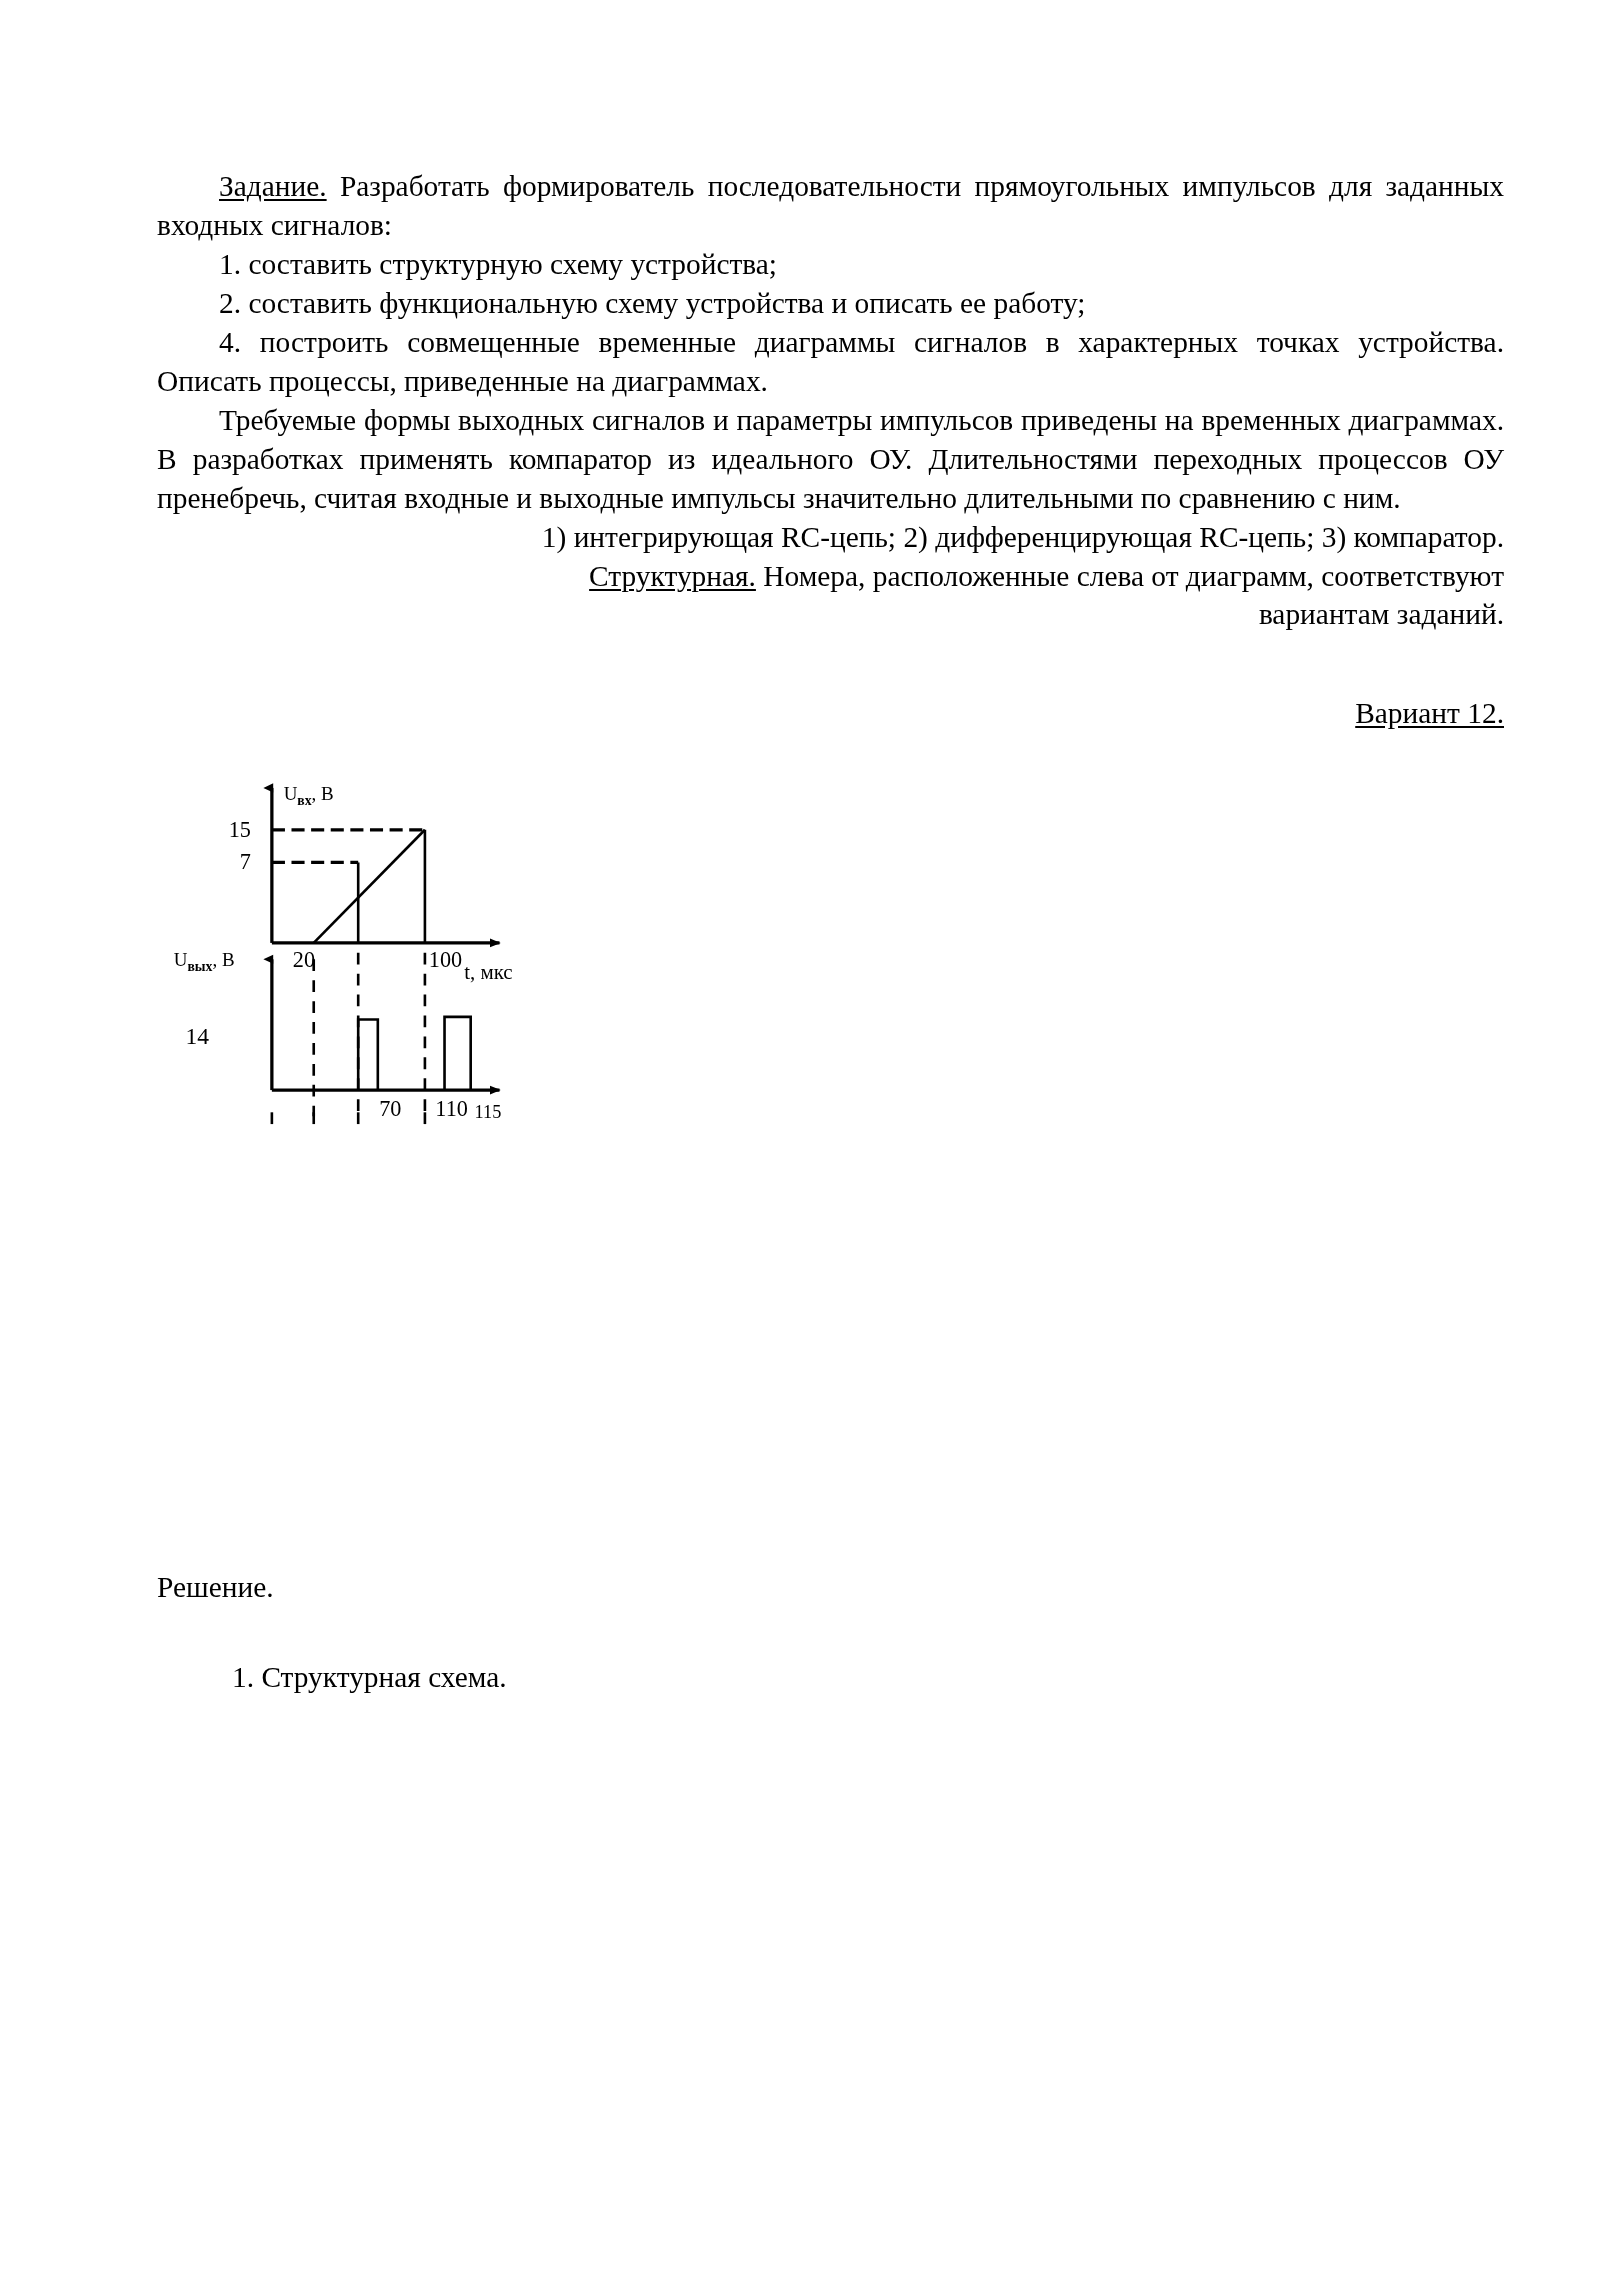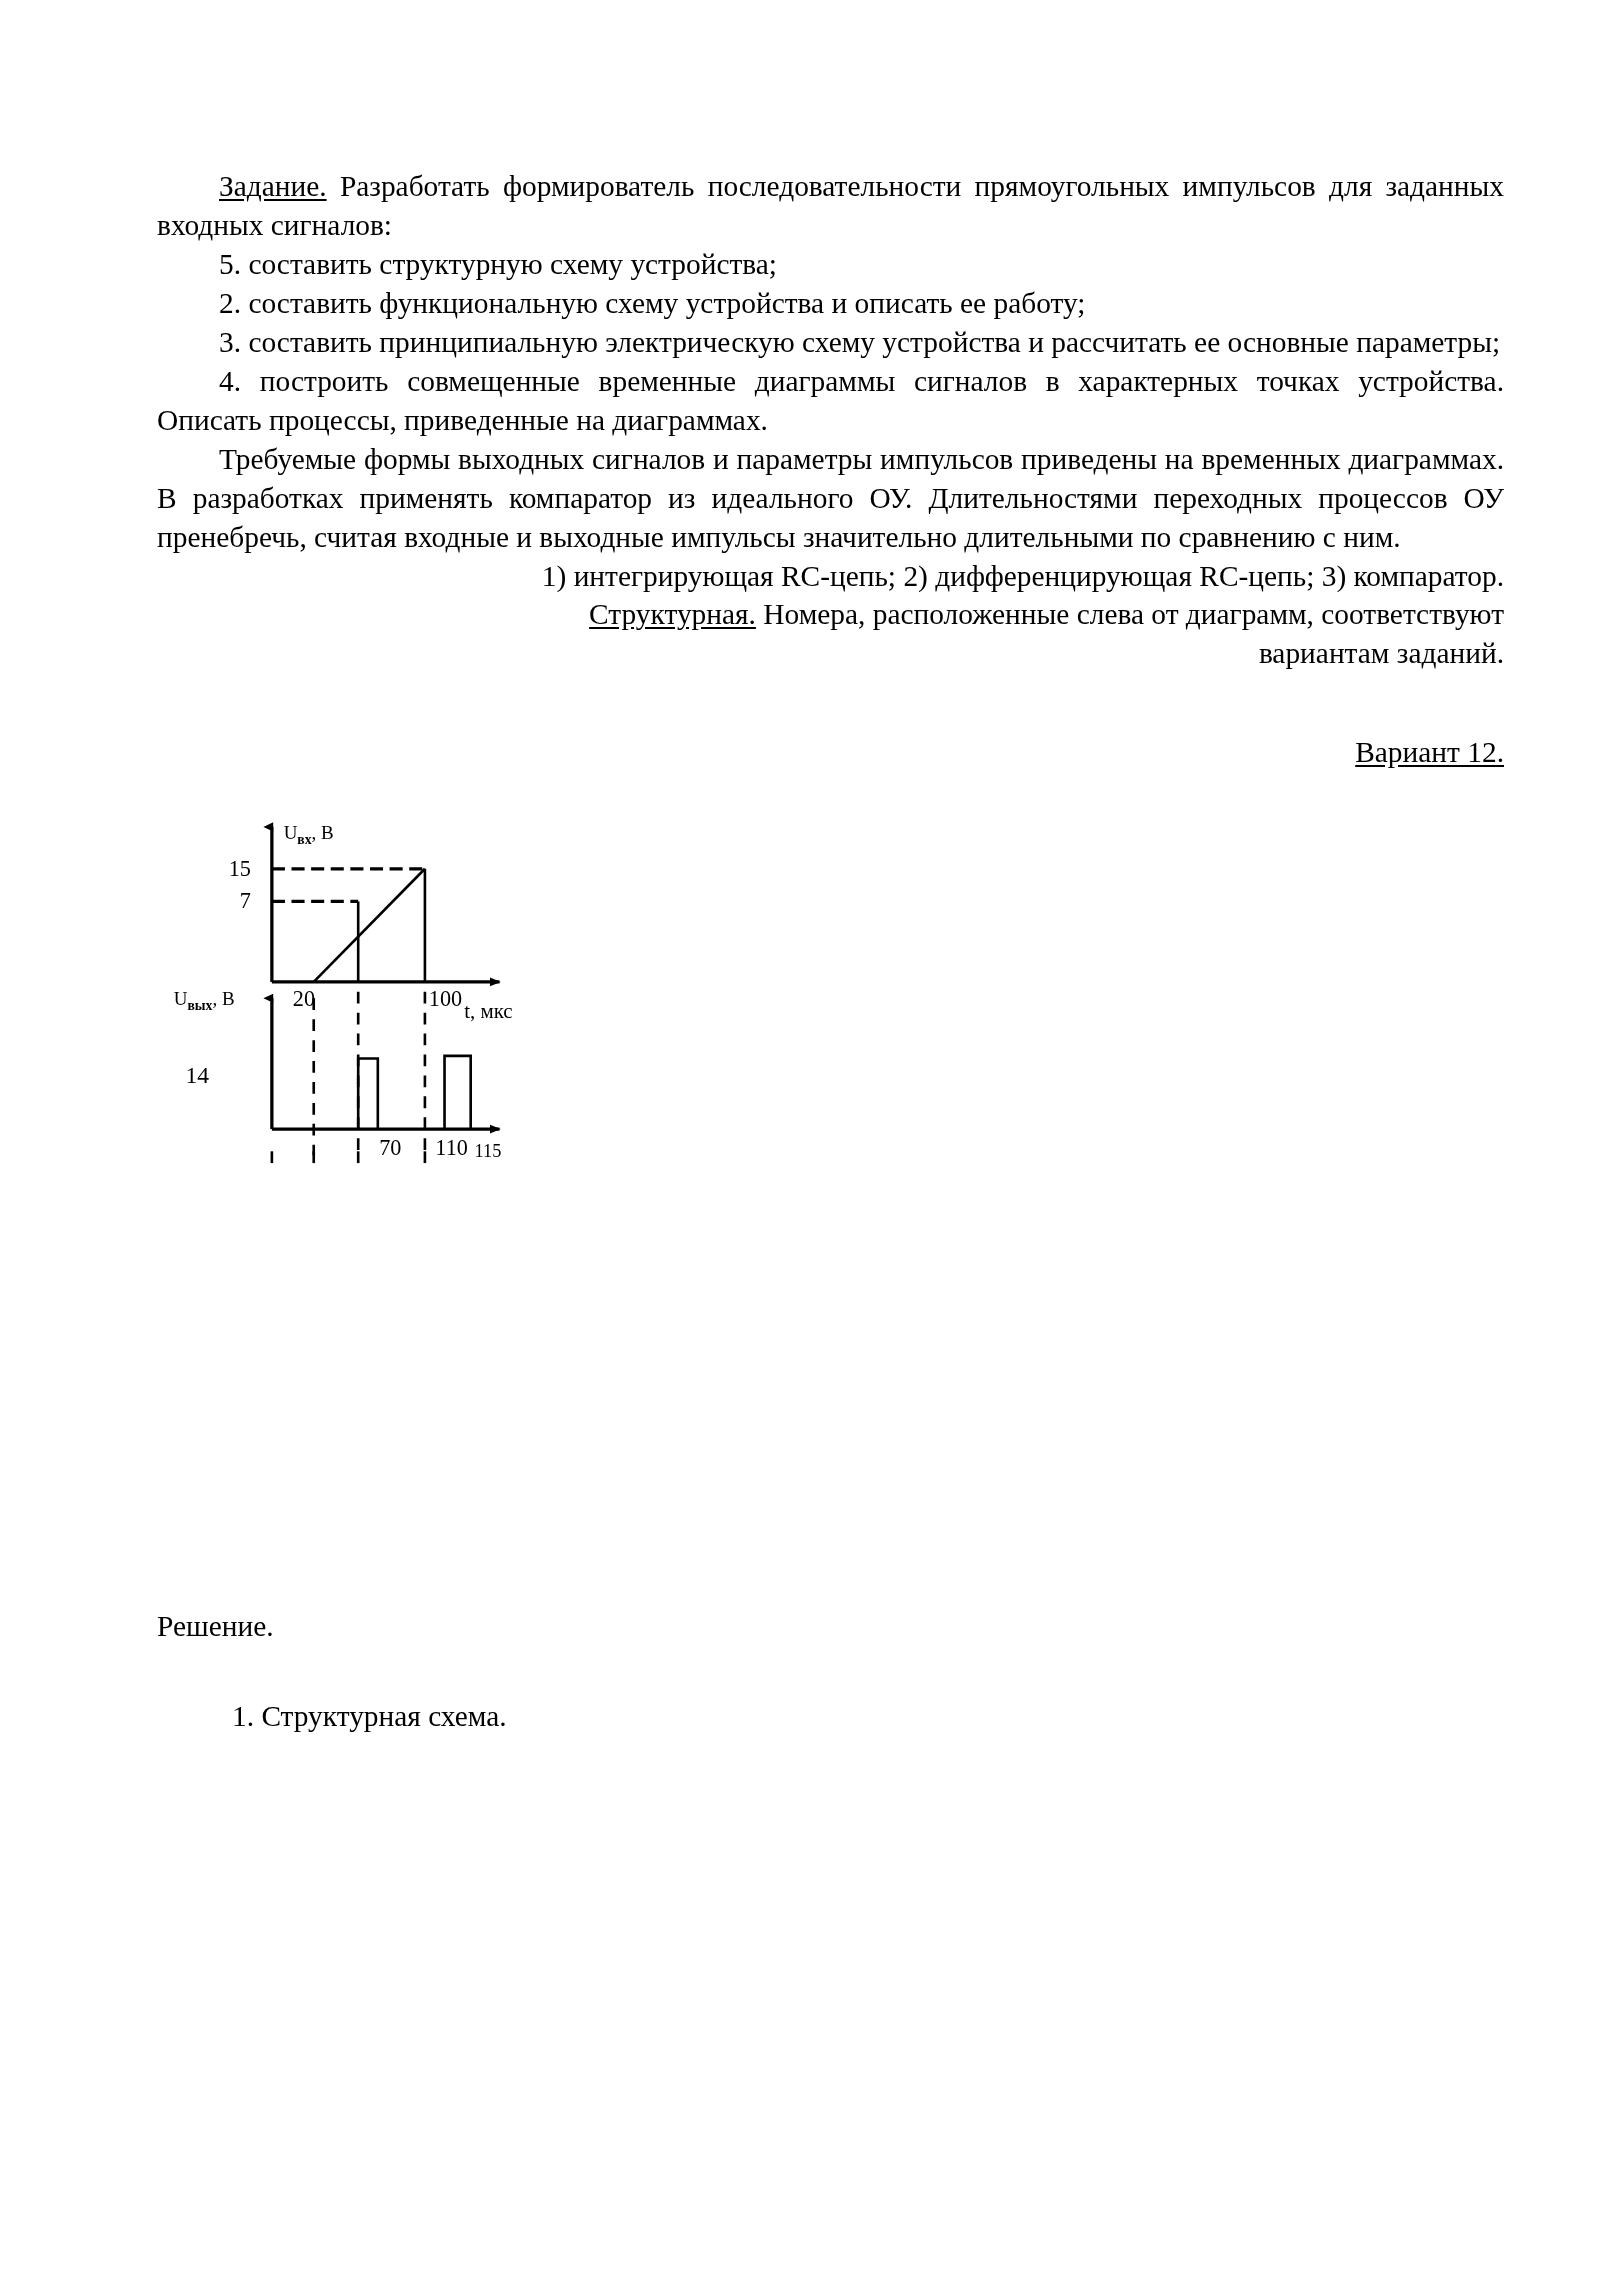--- a/index.html
+++ b/index.html
@@ -71,23 +71,22 @@
 </style>
 </head>
 <body>
 
 <div class="page">
 
   <div class="doc-body">
 
     <p class="para"><span class="u">Задание.</span><span> Разработать формирователь последовательности прямоугольных импульсов для заданных входных сигналов:</span></p>
 
-    <p class="para">5. составить структурную схему устройства;</p>
+    <p class="para">1. составить структурную схему устройства;</p>
     <p class="para">2. составить функциональную схему устройства и описать ее работу;</p>
-    <p class="para">3. составить принципиальную электрическую схему устройства и рассчитать ее основные параметры;</p>
     <p class="para">4. построить совмещенные временные диаграммы сигналов в характерных точках устройства. Описать процессы, приведенные на диаграммах.</p>
 
     <p class="para">Требуемые формы выходных сигналов и параметры импульсов приведены на временных диаграммах. В разработках применять компаратор из идеального ОУ. Длительностями переходных процессов ОУ пренебречь, считая входные и выходные импульсы значительно длительными по сравнению с ним.</p>
 
 
 
     <p class="para lastline">1) интегрирующая RC-цепь; 2) дифференцирующая RC-цепь; 3) компаратор.</p>
 
     <p class="para noindent lastline"><span class="u">Структурная.</span><span> Номера, расположенные слева от диаграмм, соответствуют</span></p>
 

